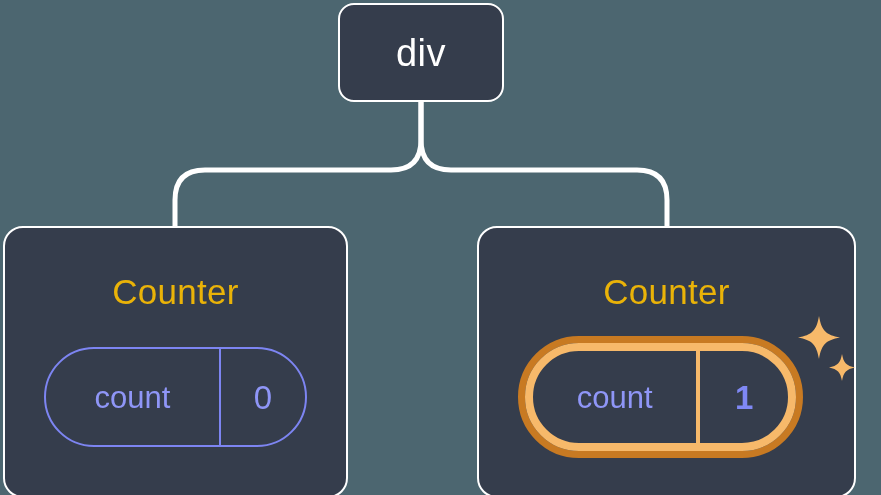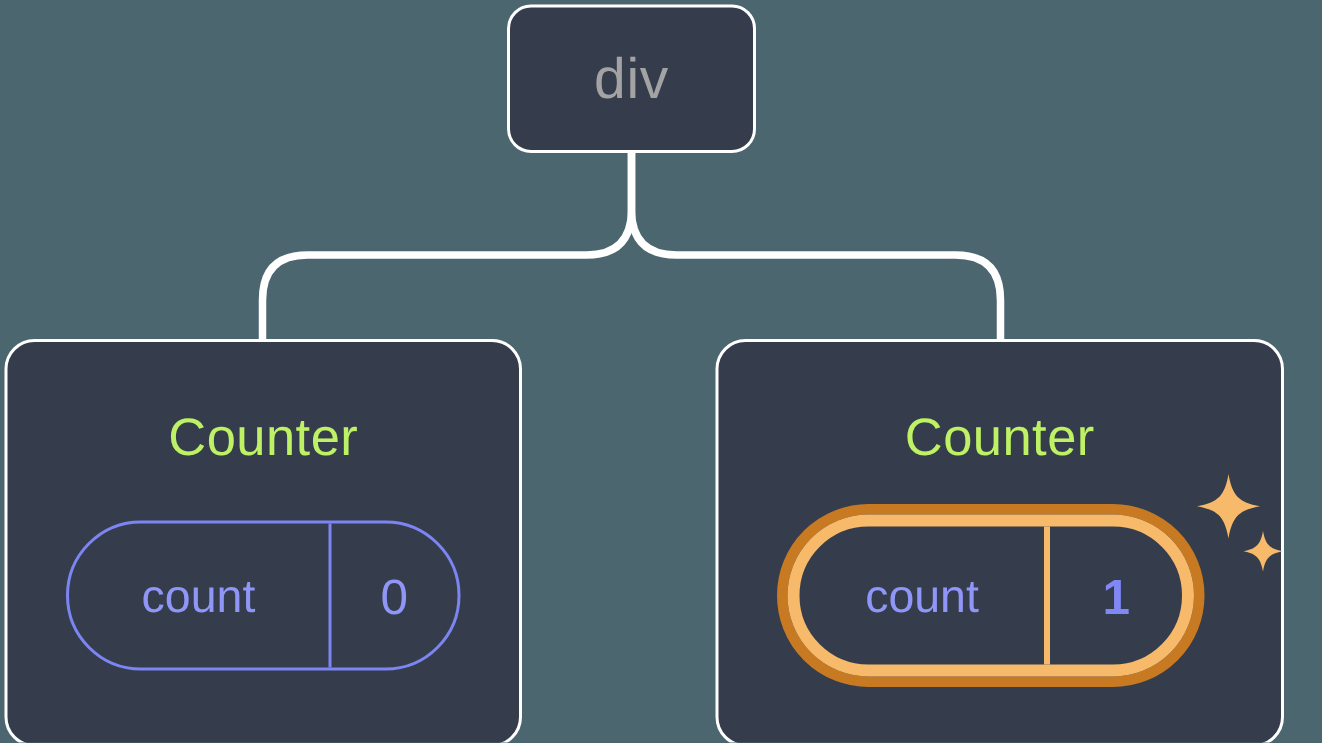--- a/index.html
+++ b/index.html
@@ -43,21 +43,21 @@
     left: 338px;
     top: 3px;
     width: 166px;
     height: 99px;
     border-radius: 16px;
     display: flex;
     align-items: center;
     justify-content: center;
   }
   .root-label {
-    color: #a3a3a3;
+    color: #ffffff;
     font-size: 38px;
     font-weight: 400;
     letter-spacing: 0.5px;
     line-height: 1;
   }
 
   
   #node-counter-left {
     left: 3px;
     top: 226px;
@@ -69,21 +69,21 @@
     top: 226px;
     width: 379px;
     height: 272px;
   }
   .node-title {
     position: absolute;
     left: 0;
     right: 0;
     top: 46px;
     text-align: center;
-    color: #bef264;
+    color: #eab308;
     font-size: 35px;
     font-weight: 400;
     line-height: 1;
     letter-spacing: 0.3px;
   }
 
   
   .pill-wrap {
     position: absolute;
     display: flex;

